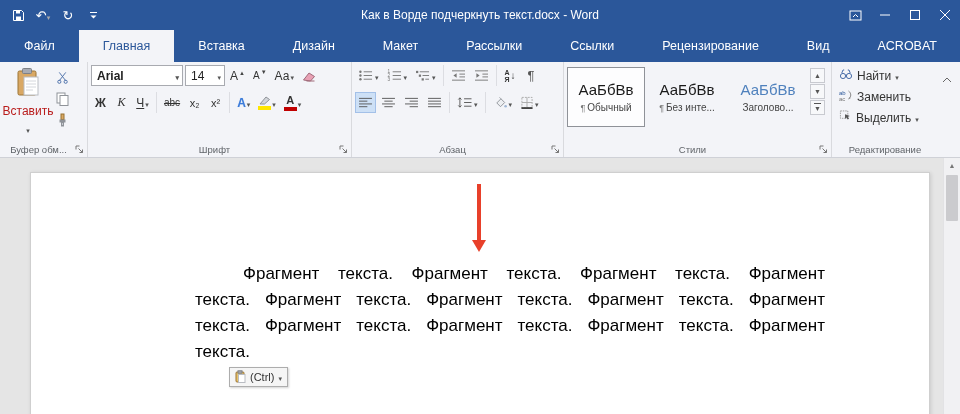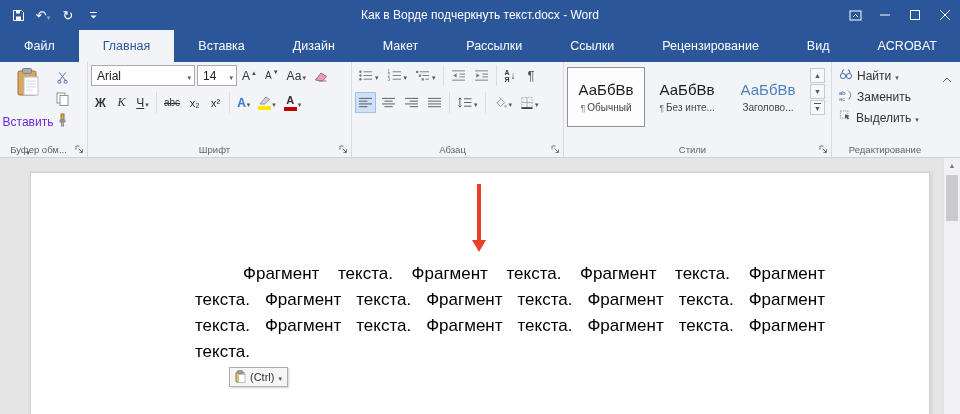--- a/index.html
+++ b/index.html
@@ -41,21 +41,21 @@
   .stack { display:flex; flex-direction:column; align-items:center; line-height:1; }
   .cbar { width:13px; height:4px; margin-top:1px; display:block; }
   .cbar.red { background:#c00000; } .cbar.yellow { background:#ffe600; }
   .pil::after { content:"¶"; font-size:13px; color:#555; font-style:normal; }
   .sorticon { display:flex; flex-direction:column; font-size:7px; line-height:7px; color:#333; font-weight:bold; }
   .sarr { font-size:10px; color:#333; }
   .fxA { color:#3a7ad9; font-weight:bold; text-shadow:0 0 1px #a9c7ef; }
 
   
   .rgroup.clipboard { width:88px; }
-  .paste { display:flex; flex-direction:column; align-items:center; width:50px; font-size:12px; color:#6d28d9; padding-top:2px; gap:15px; }
+  .paste { display:flex; flex-direction:column; align-items:center; width:50px; font-size:12px; color:#b91c1c; padding-top:2px; gap:4px; }
   .clipcol { display:flex; flex-direction:column; gap:4px; padding-top:4px; }
   .clipcol .rbtn { height:17px; }
 
   
   .rgroup.fontg { width:264px; }
   .rgroup.parag { width:212px; }
 
   
   .rgroup.stylesg { width:268px; }
   .stylewrap { display:flex; }
@@ -235,21 +235,21 @@
         <svg width="9" height="9" viewBox="0 0 9 9">
             <path d="M1 1h3.5M1 1v3.5" fill="none" stroke="#767676"></path>
             <path d="M3.5 3.5L7.5 7.5M7.5 7.5v-3M7.5 7.5h-3" fill="none" stroke="#767676"></path>
           </svg>
       </span>
     </div>
 
     <div class="rgroup fontg">
       <div class="rows">
         <div class="rrow">
-          <div class="combo" style="width:104px;">
+          <div class="combo" style="width:92px;font-weight:bold;">
             <span>Arial</span>
             <i class="cx"></i>
           </div>
           <div class="combo" style="width:40px;">
             <span>14</span>
             <i class="cx"></i>
           </div>
           <span class="rbtn">
               <span>А</span>
               <i class="up supmark"></i>

